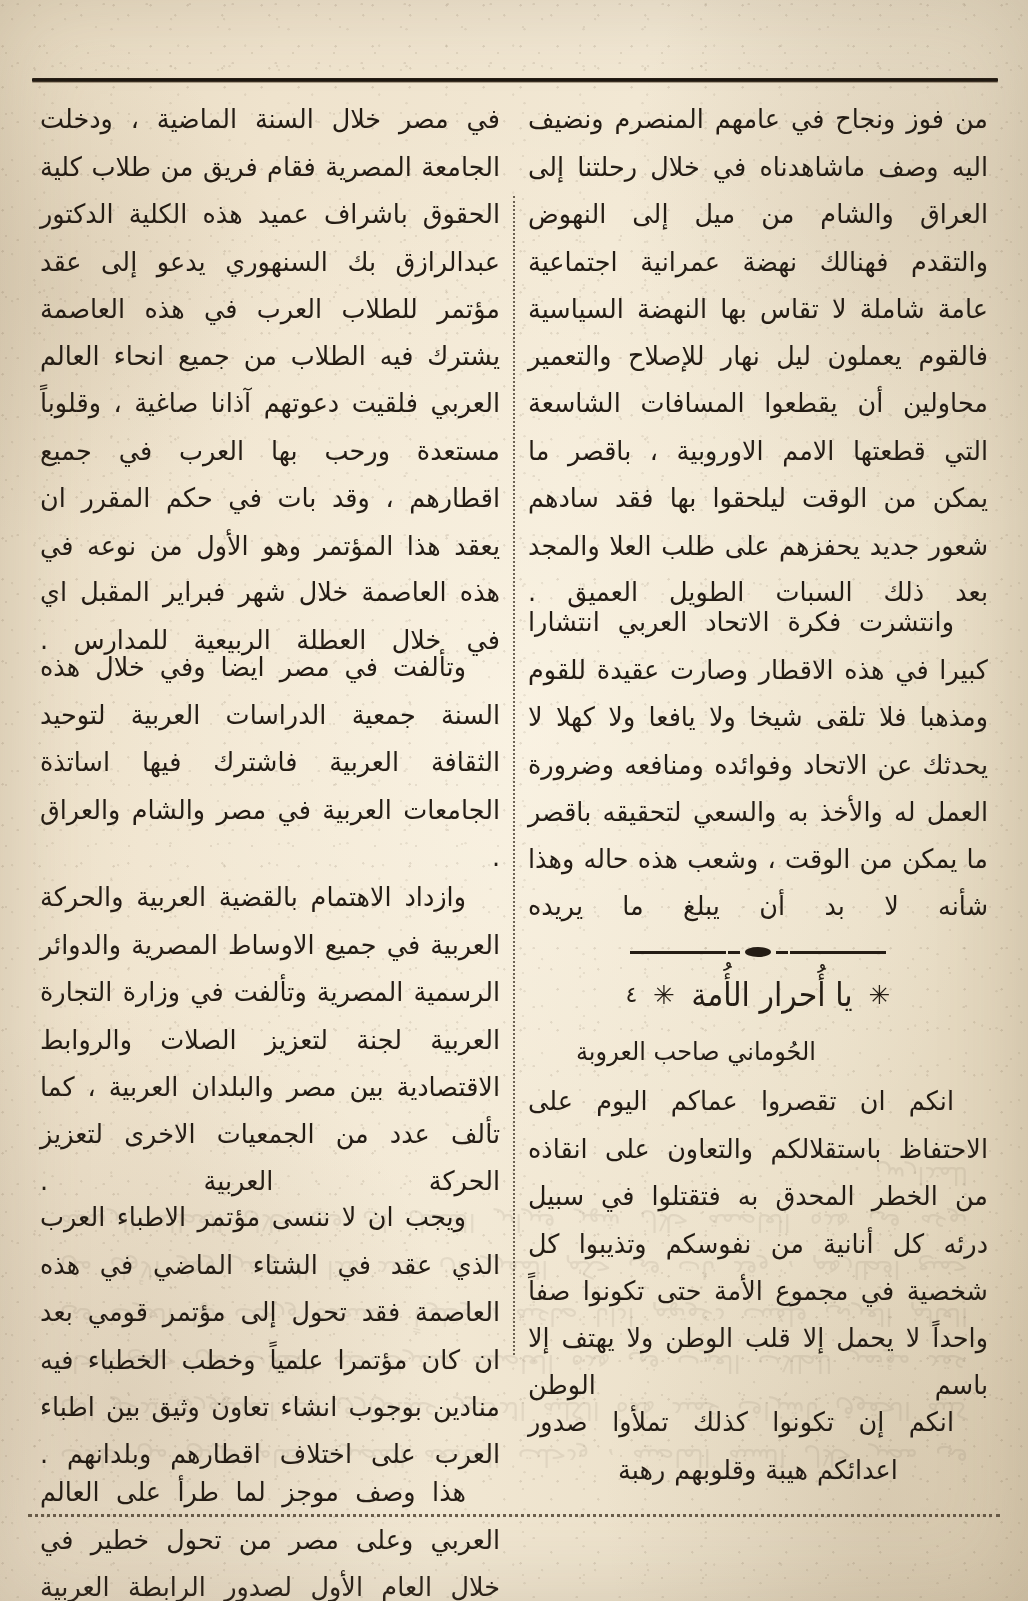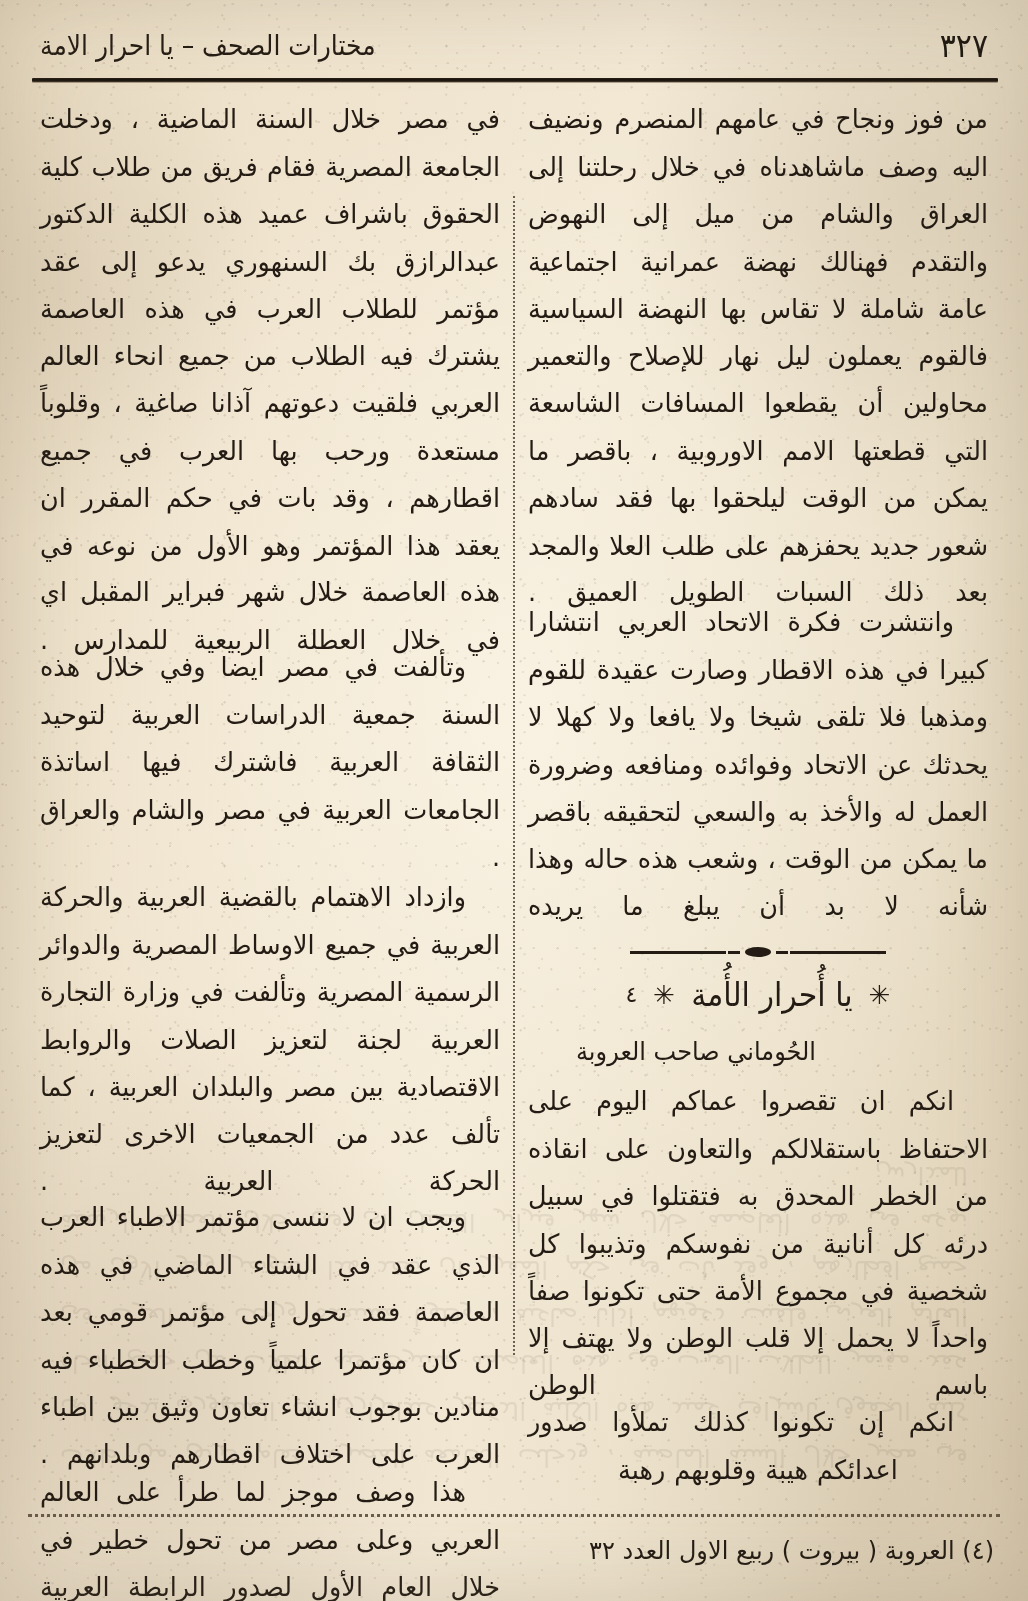--- a/index.html
+++ b/index.html
@@ -230,24 +230,20 @@
 </style>
 </head>
 <body>
 
 <div class="page">
 
   <div class="showthrough">في مصر خلال السنة الماضية ، ودخلت الجامعة المصرية فقام فريق من طلاب كلية الحقوق باشراف عميد هذه الكلية الدكتور عبدالرازق بك السنهوري يدعو إلى عقد مؤتمر للطلاب العرب في هذه العاصمة يشترك فيه الطلاب من جميع انحاء العالم العربي فلقيت دعوتهم آذانا صاغية ، وقلوباً مستعدة ورحب بها العرب في جميع اقطارهم ، وقد بات في حكم المقرر ان يعقد هذا المؤتمر وهو الأول من نوعه في هذه العاصمة خلال شهر فبراير المقبل اي في خلال العطلة الربيعية للمدارس .</div>
 
   <div class="grain"></div>
 
-  <div class="header">
-    <div class="running-title">مختارات الصحف – يا احرار الامة</div>
-    <div class="folio">٣٢٧</div>
-  </div>
   <div class="rule-top"></div>
 
   <div class="columns">
 
     <div class="col">
 
       <p class="para cont">من فوز ونجاح في عامهم المنصرم ونضيف اليه وصف ماشاهدناه في خلال رحلتنا إلى العراق والشام من ميل إلى النهوض والتقدم فهنالك نهضة عمرانية اجتماعية عامة شاملة لا تقاس بها النهضة السياسية فالقوم يعملون ليل نهار للإصلاح والتعمير محاولين أن يقطعوا المسافات الشاسعة التي قطعتها الامم الاوروبية ، باقصر ما يمكن من الوقت ليلحقوا بها فقد سادهم شعور جديد يحفزهم على طلب العلا والمجد بعد ذلك السبات الطويل العميق .</p>
       <p class="para">وانتشرت فكرة الاتحاد العربي انتشارا كبيرا في هذه الاقطار وصارت عقيدة للقوم ومذهبا فلا تلقى شيخا ولا يافعا ولا كهلا لا يحدثك عن الاتحاد وفوائده ومنافعه وضرورة العمل له والأخذ به والسعي لتحقيقه باقصر ما يمكن من الوقت ، وشعب هذه حاله وهذا شأنه لا بد أن يبلغ ما يريده</p>
 
       <div class="ornament">
@@ -276,19 +272,15 @@
       <p class="para">وتألفت في مصر ايضا وفي خلال هذه السنة جمعية الدراسات العربية لتوحيد الثقافة العربية فاشترك فيها اساتذة الجامعات العربية في مصر والشام والعراق .</p>
       <p class="para">وازداد الاهتمام بالقضية العربية والحركة العربية في جميع الاوساط المصرية والدوائر الرسمية المصرية وتألفت في وزارة التجارة العربية لجنة لتعزيز الصلات والروابط الاقتصادية بين مصر والبلدان العربية ، كما تألف عدد من الجمعيات الاخرى لتعزيز الحركة العربية .</p>
       <p class="para">ويجب ان لا ننسى مؤتمر الاطباء العرب الذي عقد في الشتاء الماضي في هذه العاصمة فقد تحول إلى مؤتمر قومي بعد ان كان مؤتمرا علمياً وخطب الخطباء فيه منادين بوجوب انشاء تعاون وثيق بين اطباء العرب على اختلاف اقطارهم وبلدانهم .</p>
       <p class="para lastright">هذا وصف موجز لما طرأ على العالم العربي وعلى مصر من تحول خطير في خلال العام الأول لصدور الرابطة العربية نسجله مغتبطين بما تم للعرب</p>
     </div>
 
     <div class="col-divider"></div>
   </div>
 
   <div class="rule-bottom"></div>
-  <div class="footer">
-    <div class="footer-right"></div>
-    <div class="footer-left">(٤) العروبة ( بيروت ) ربيع الاول العدد ٣٢</div>
-  </div>
 
   <div class="scan-soften"></div>
 </div>
 
 </body></html>

